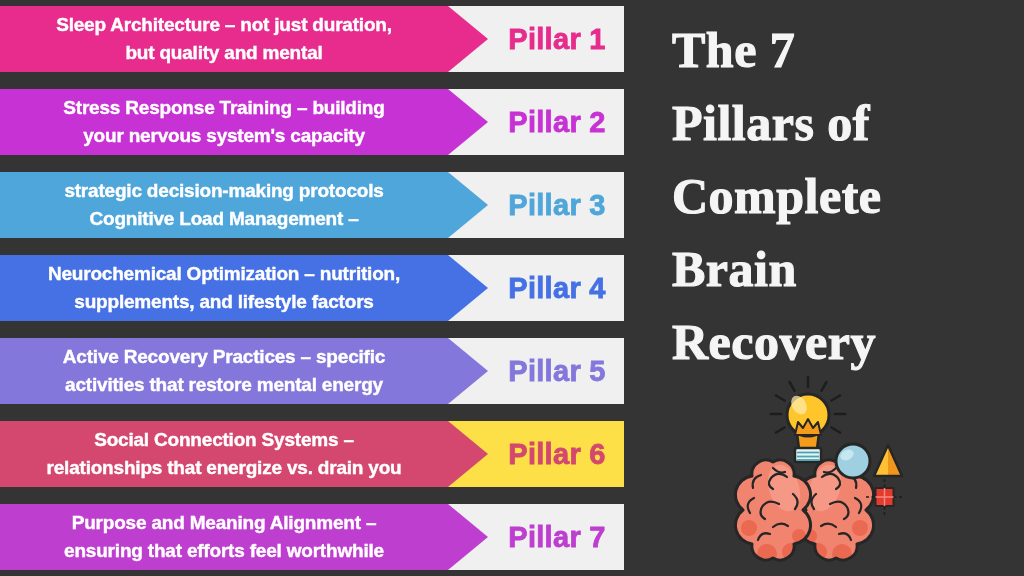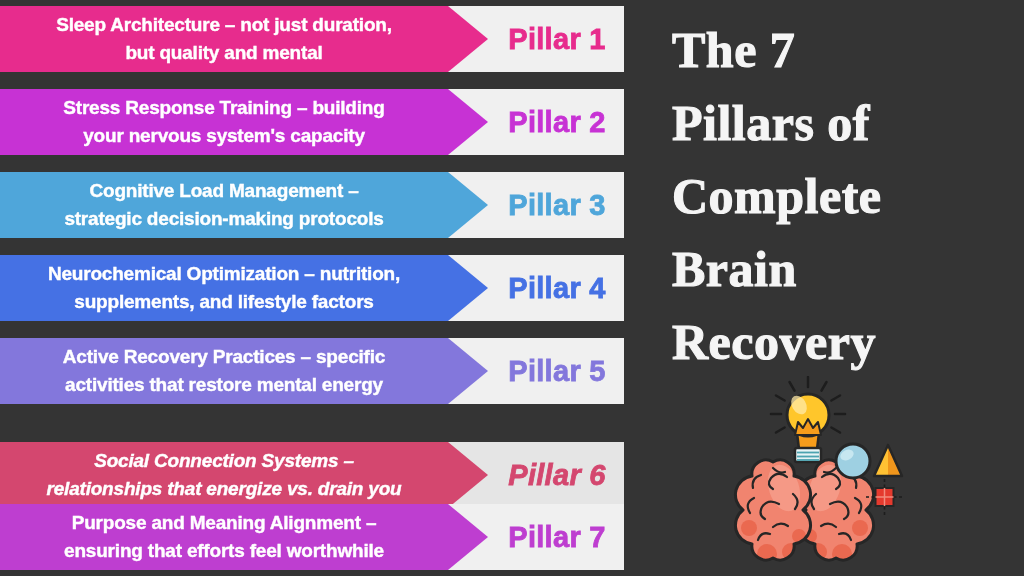--- a/index.html
+++ b/index.html
@@ -63,22 +63,22 @@
     <div class="band-line">your nervous system's capacity</div>
   </div>
   <div class="labelbox" style="background: rgb(240, 240, 240);">
     <span class="pillar-label">Pillar 2</span>
   </div>
   <div class="tip"></div>
 </div>
 
 <div class="row" style="top: 172px; --c: #4FA6DA;">
   <div class="band">
+    <div class="band-line">strategic decision-making protocols</div>
     <div class="band-line">Cognitive Load Management –</div>
-    <div class="band-line">strategic decision-making protocols</div>
   </div>
   <div class="labelbox" style="background: rgb(240, 240, 240);">
     <span class="pillar-label">Pillar 3</span>
   </div>
   <div class="tip"></div>
 </div>
 
 <div class="row" style="top: 255px; --c: #4571E4;">
   <div class="band">
     <div class="band-line">Neurochemical Optimization – nutrition,</div>
@@ -94,26 +94,26 @@
   <div class="band">
     <div class="band-line">Active Recovery Practices – specific</div>
     <div class="band-line">activities that restore mental energy</div>
   </div>
   <div class="labelbox" style="background: rgb(240, 240, 240);">
     <span class="pillar-label">Pillar 5</span>
   </div>
   <div class="tip"></div>
 </div>
 
-<div class="row" style="top: 442px; font-style: italic; --c: #D4476F;">
+<div class="row" style="top: 421px; --c: #D4476F;">
   <div class="band">
     <div class="band-line">Social Connection Systems –</div>
     <div class="band-line">relationships that energize vs. drain you</div>
   </div>
-  <div class="labelbox" style="background: #e5e5e5; text-align: center;">
+  <div class="labelbox" style="background: #fde047; text-align: center;">
     <span class="pillar-label">Pillar 6</span>
   </div>
   <div class="tip"></div>
 </div>
 
 <div class="row" style="top: 504px; --c: #BE3ED0;">
   <div class="band">
     <div class="band-line">Purpose and Meaning Alignment –</div>
     <div class="band-line">ensuring that efforts feel worthwhile</div>
   </div>

